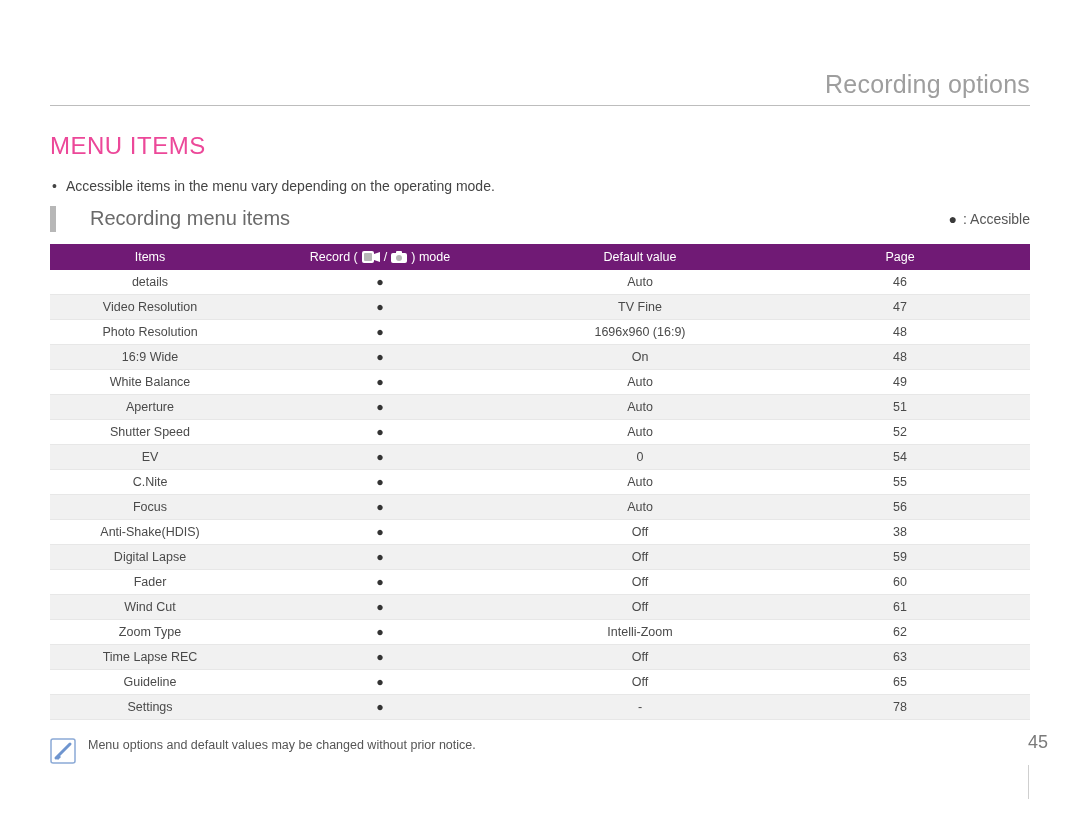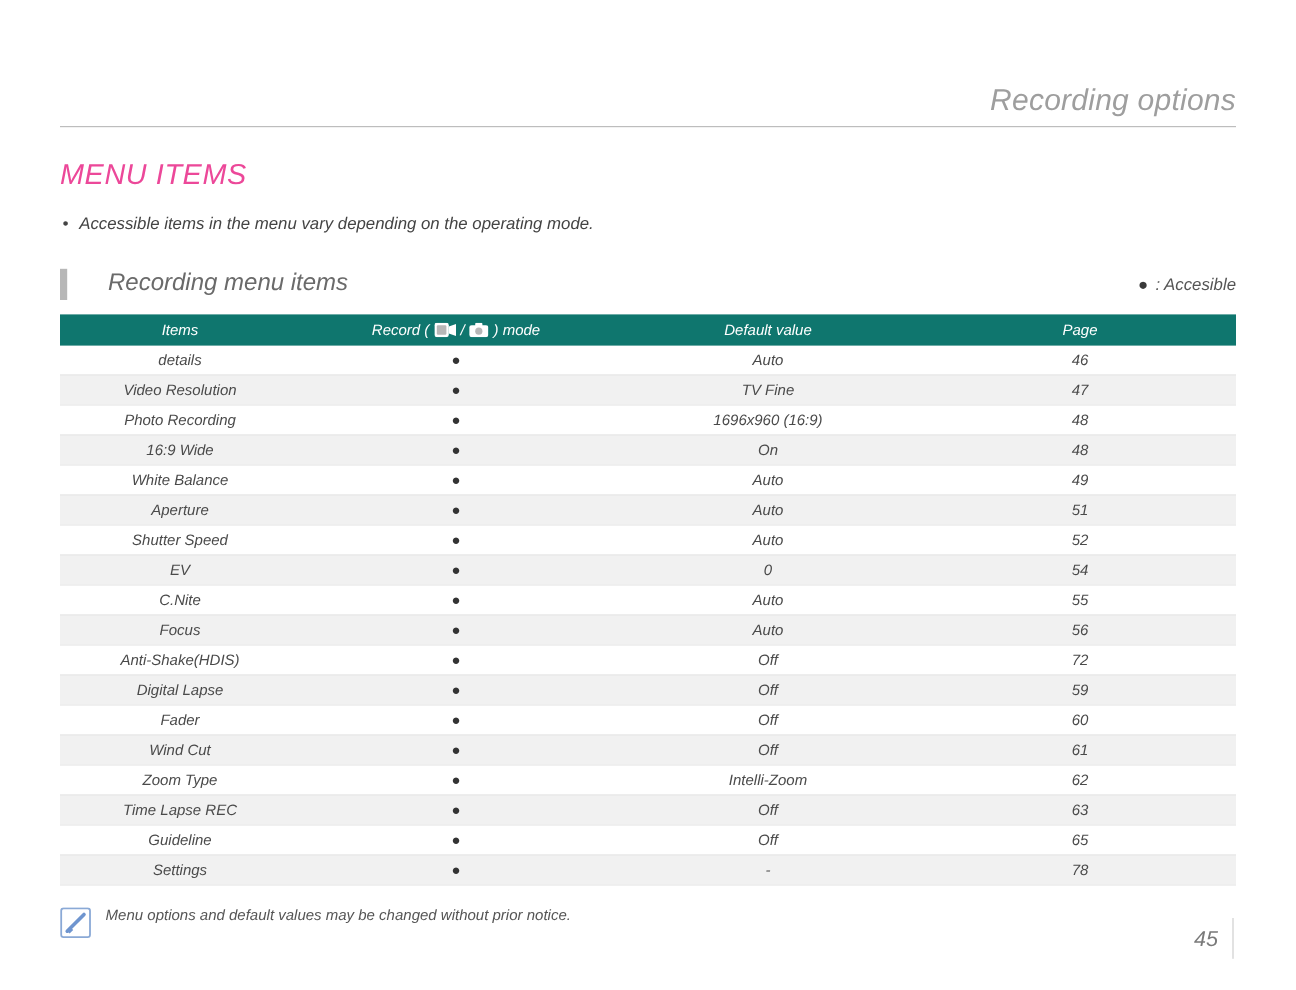--- a/index.html
+++ b/index.html
@@ -1,42 +1,42 @@
 <!DOCTYPE html>
 <html><head>
 <meta charset="utf-8">
 <style>
   * { box-sizing: border-box; margin: 0; padding: 0; }
   html, body { width: 1080px; height: 825px; font-family: Arial, Helvetica, sans-serif; background: #fff; color: #3a3a3a; }
-  .page { position: relative; width: 1080px; height: 825px; padding: 70px 50px 0 50px; font-style: italic; }
+  .page { position: relative; width: 1080px; height: 825px; padding: 70px 50px 0 50px; }
   .chapter-title { font-size: 25px; font-weight: 300; color: #9e9e9e; text-align: right; letter-spacing: 0.2px; }
   .hr-top { border: none; border-top: 1px solid #bdbdbd; margin-top: 6px; margin-bottom: 26px; }
   .section-title { font-size: 24px; font-weight: 400; color: #ec4899; letter-spacing: 0.5px; margin-bottom: 16px; }
-  .bullets { font-size: 14px; color: #444; margin-bottom: 26px; padding-left: 2px; }
+  .bullets { font-size: 14px; color: #444; margin-bottom: 8px; padding-left: 2px; }
   .bullets li { list-style: none; position: relative; padding-left: 14px; line-height: 1.55; }
   .bullets li::before { content: "•"; position: absolute; left: 0; top: 0; color: #444; }
   .subhead-row { display: flex; align-items: center; justify-content: space-between; margin-bottom: 12px; }
   .subhead { display: flex; align-items: center; gap: 24px; }
   .subhead-bar { width: 6px; height: 26px; background: #b7b7b7; margin-right: 10px; }
   .subhead-text { font-size: 20px; font-weight: 300; color: #6a6a6a; }
   .legend { display: flex; align-items: center; gap: 6px; font-size: 14px; color: #555; }
   .legend .dot { font-size: 14px; color: #3a3a3a; }
   table.data { width: 100%; border-collapse: collapse; font-size: 12.5px; color: #4a4a4a; }
-  table.data thead th { background: #0f766e; color: #fff; font-weight: 400; padding: 6px 8px; text-align: center; height: 24px; }
+  table.data thead th { background: #701a75; color: #fff; font-weight: 400; padding: 6px 8px; text-align: center; height: 24px; }
   table.data thead th .mode-label { display: inline-flex; align-items: center; gap: 4px; }
   table.data thead th .mode-label svg { vertical-align: middle; }
   table.data tbody td { text-align: center; padding: 5px 8px; border-bottom: 1px solid #e7e7e7; height: 23px; }
   table.data tbody tr:nth-child(even) td { background: #f1f1f1; }
   .col-items { width: 200px; }
   .col-mode { width: 260px; }
   .col-default { width: 260px; }
   .col-page { width: auto; }
   .note-row { display: flex; gap: 12px; margin-top: 18px; font-size: 12.5px; color: #555; }
   .note-icon { flex: 0 0 auto; }
-  .pn-wrap { position: absolute; right: 52px; bottom: 26px; display:flex; align-items:center; gap:12px;}
+  .pn-wrap { position: absolute; right: 32px; bottom: 26px; display:flex; align-items:flex-start; gap:12px;flex-direction:column;}
   .pn-rule { width:1px; height:34px; background:#cfcfcf;}
   .bullet-dot { color: #333; }
 </style>
 </head>
 <body>
 
 <div class="page">
 
   <div class="chapter-title">Recording options</div>
   <hr class="hr-top">
@@ -100,21 +100,21 @@
           <td>Auto</td>
           <td>46</td>
         </tr>
         <tr>
           <td>Video Resolution</td>
           <td><span class="bullet-dot">●</span></td>
           <td>TV Fine</td>
           <td>47</td>
         </tr>
         <tr>
-          <td>Photo Recording</td>
+          <td>Photo Resolution</td>
           <td><span class="bullet-dot">●</span></td>
           <td>1696x960 (16:9)</td>
           <td>48</td>
         </tr>
         <tr>
           <td>16:9 Wide</td>
           <td><span class="bullet-dot">●</span></td>
           <td>On</td>
           <td>48</td>
         </tr>
@@ -151,21 +151,21 @@
         <tr>
           <td>Focus</td>
           <td><span class="bullet-dot">●</span></td>
           <td>Auto</td>
           <td>56</td>
         </tr>
         <tr>
           <td>Anti-Shake(HDIS)</td>
           <td><span class="bullet-dot">●</span></td>
           <td>Off</td>
-          <td>72</td>
+          <td>38</td>
         </tr>
         <tr>
           <td>Digital Lapse</td>
           <td><span class="bullet-dot">●</span></td>
           <td>Off</td>
           <td>59</td>
         </tr>
         <tr>
           <td>Fader</td>
           <td><span class="bullet-dot">●</span></td>

